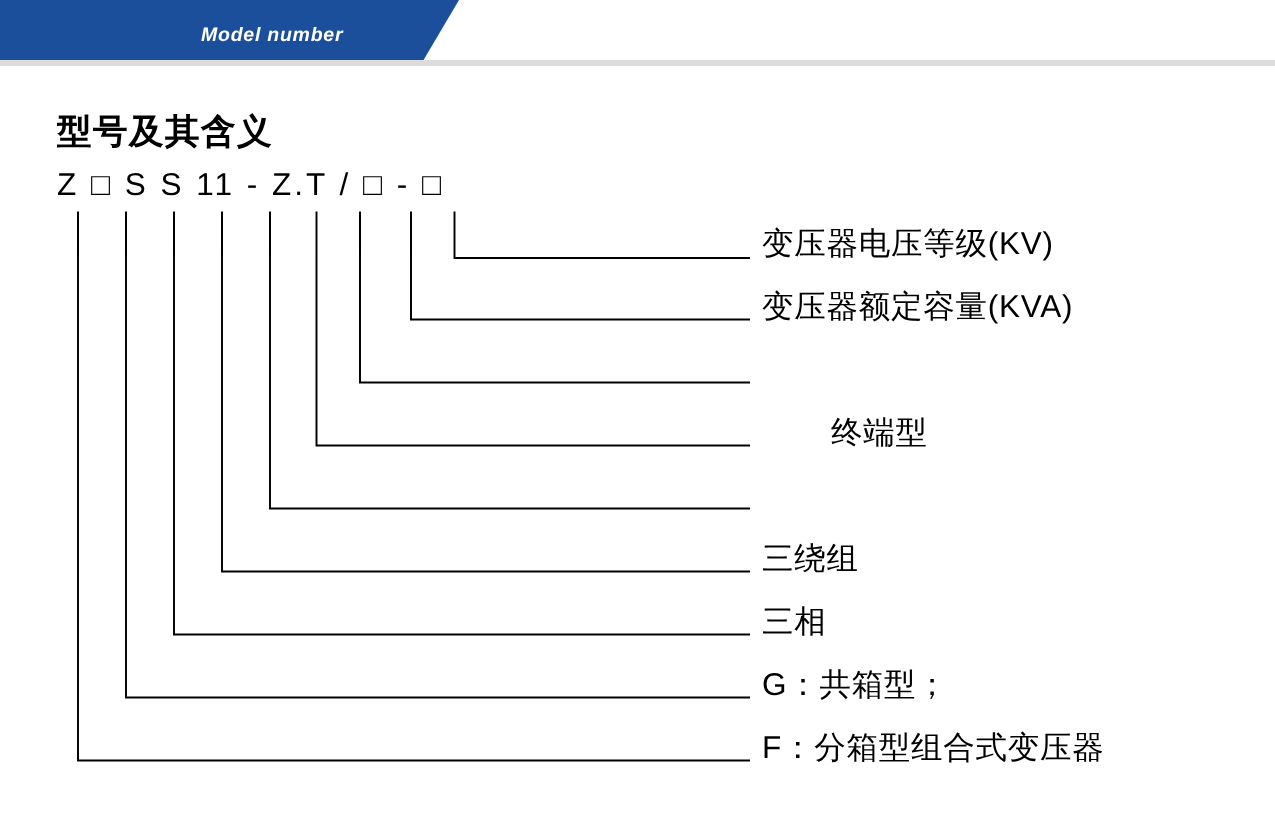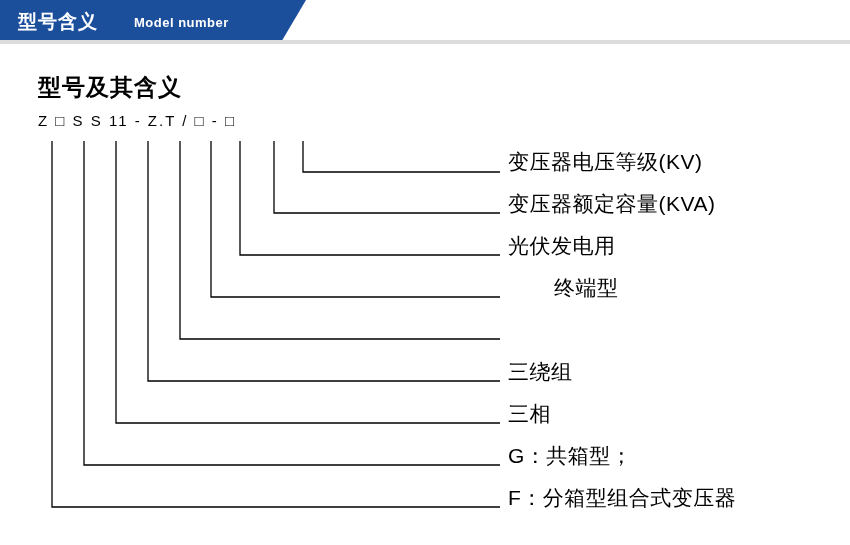--- a/index.html
+++ b/index.html
@@ -57,20 +57,21 @@
     font-size: 19px;
     font-weight: bold;
     letter-spacing: 1px;
   }
   .header-title-en {
     position: absolute;
     left: 134px;
     top: 15px;
     color: #ffffff;
     font-size: 13px;
+    font-style: italic;
     font-weight: bold;
     letter-spacing: 0.5px;
   }
 
   
   .content {
     position: absolute;
     left: 0;
     top: 44px;
     width: 715px;
@@ -82,21 +83,21 @@
     top: 28px;
     font-size: 23px;
     font-weight: bold;
     color: #000000;
     letter-spacing: 1px;
   }
   .model-code {
     position: absolute;
     left: 38px;
     top: 68px;
-    font-size: 15px;
+    font-size: 21px;
     color: #000000;
     letter-spacing: 2px;
     white-space: nowrap;
     text-align: right;
   }
 
   
   .leaders {
     position: absolute;
     left: 0;
@@ -113,21 +114,20 @@
     white-space: nowrap;
     letter-spacing: 0.5px;
   }
 </style>
 </head>
 <body>
 
 <div class="header">
   <div class="header-bar"></div>
   <div class="header-underline"></div>
-  <div class="header-title-cn">型号含义</div>
   <div class="header-title-en">Model number</div>
 </div>
 
 <div class="content">
 
   <div class="section-title">型号及其含义</div>
   <div class="model-code">Z □ S S 11 - Z.T / □ -  □</div>
 
   <svg class="leaders" viewBox="0 0 850 501" xmlns="http://www.w3.org/2000/svg">
       <path d="M 303 97 L 303 128 L 500 128" fill="none" stroke="#000000" stroke-width="1.3"></path>
@@ -136,20 +136,19 @@
       <path d="M 211 97 L 211 253 L 500 253" fill="none" stroke="#000000" stroke-width="1.3"></path>
       <path d="M 180 97 L 180 295 L 500 295" fill="none" stroke="#000000" stroke-width="1.3"></path>
       <path d="M 148 97 L 148 337 L 500 337" fill="none" stroke="#000000" stroke-width="1.3"></path>
       <path d="M 116 97 L 116 379 L 500 379" fill="none" stroke="#000000" stroke-width="1.3"></path>
       <path d="M 84 97 L 84 421 L 500 421" fill="none" stroke="#000000" stroke-width="1.3"></path>
       <path d="M 52 97 L 52 463 L 500 463" fill="none" stroke="#000000" stroke-width="1.3"></path>
     </svg>
 
   <div class="label" style="left:508px; top:146px;">变压器额定容量(KVA)</div>
   <div class="label" style="left:508px; top:104px;">变压器电压等级(KV)</div>
-  <div class="label" style="left:508px; top:188px;">光伏发电用</div>
   <div class="label" style="left:508px; top:230px;margin-left:46px;">终端型</div>
   <div class="label" style="left:508px; top:314px;">三绕组</div>
   <div class="label" style="left:508px; top:356px;">三相</div>
   <div class="label" style="left:508px; top:440px;">F：分箱型组合式变压器</div>
   <div class="label" style="left:508px; top:398px;">G：共箱型；</div>
 
 </div>
 
 </body></html>

